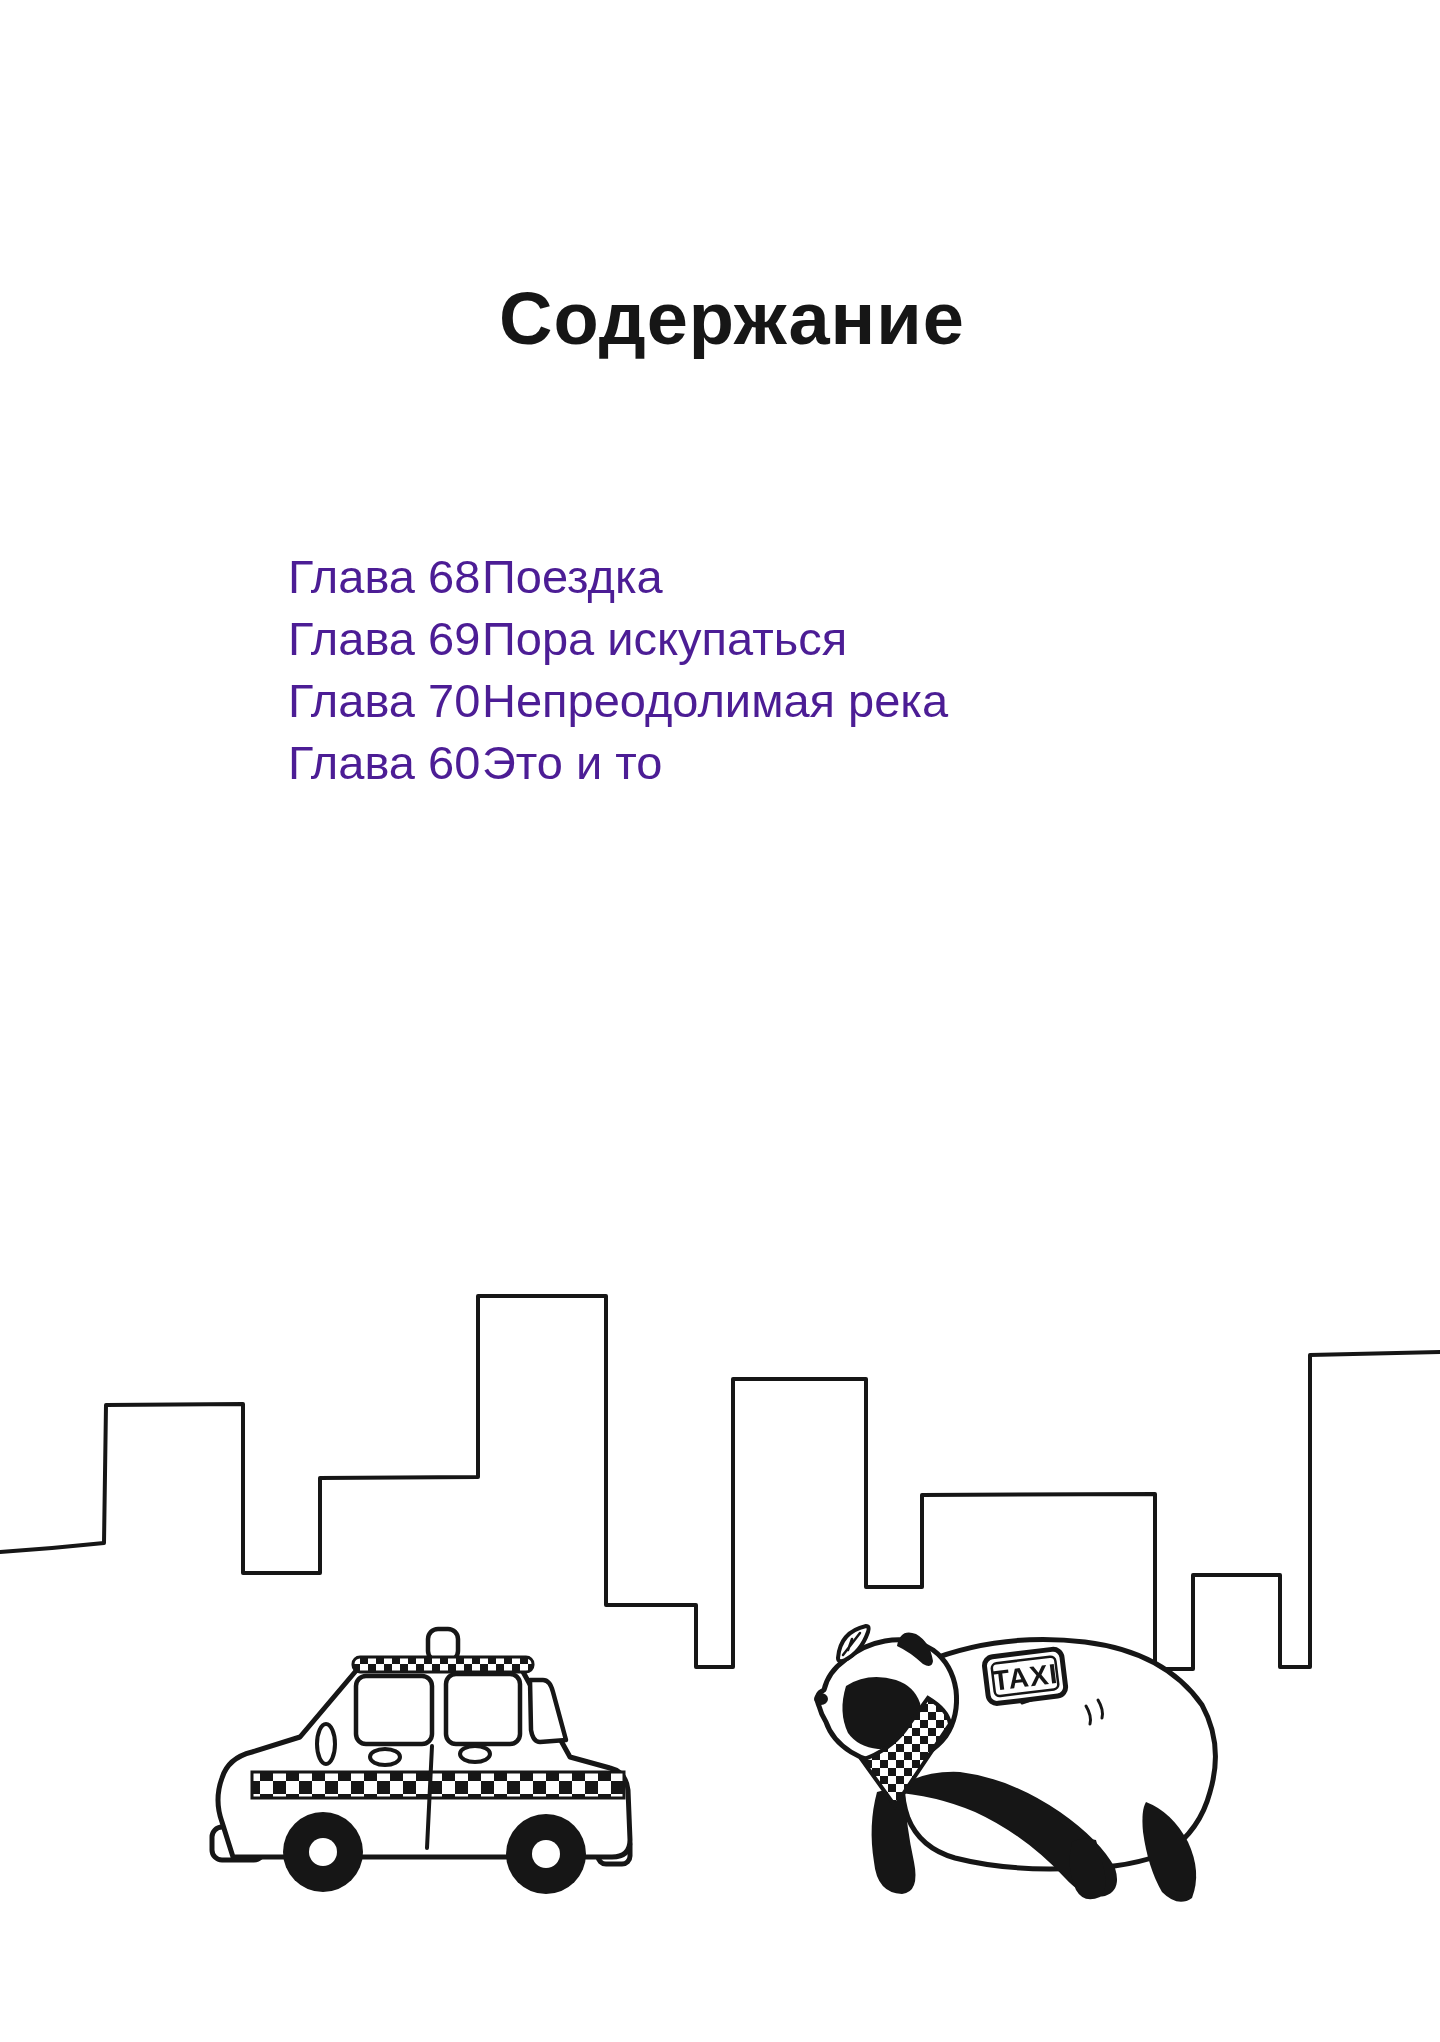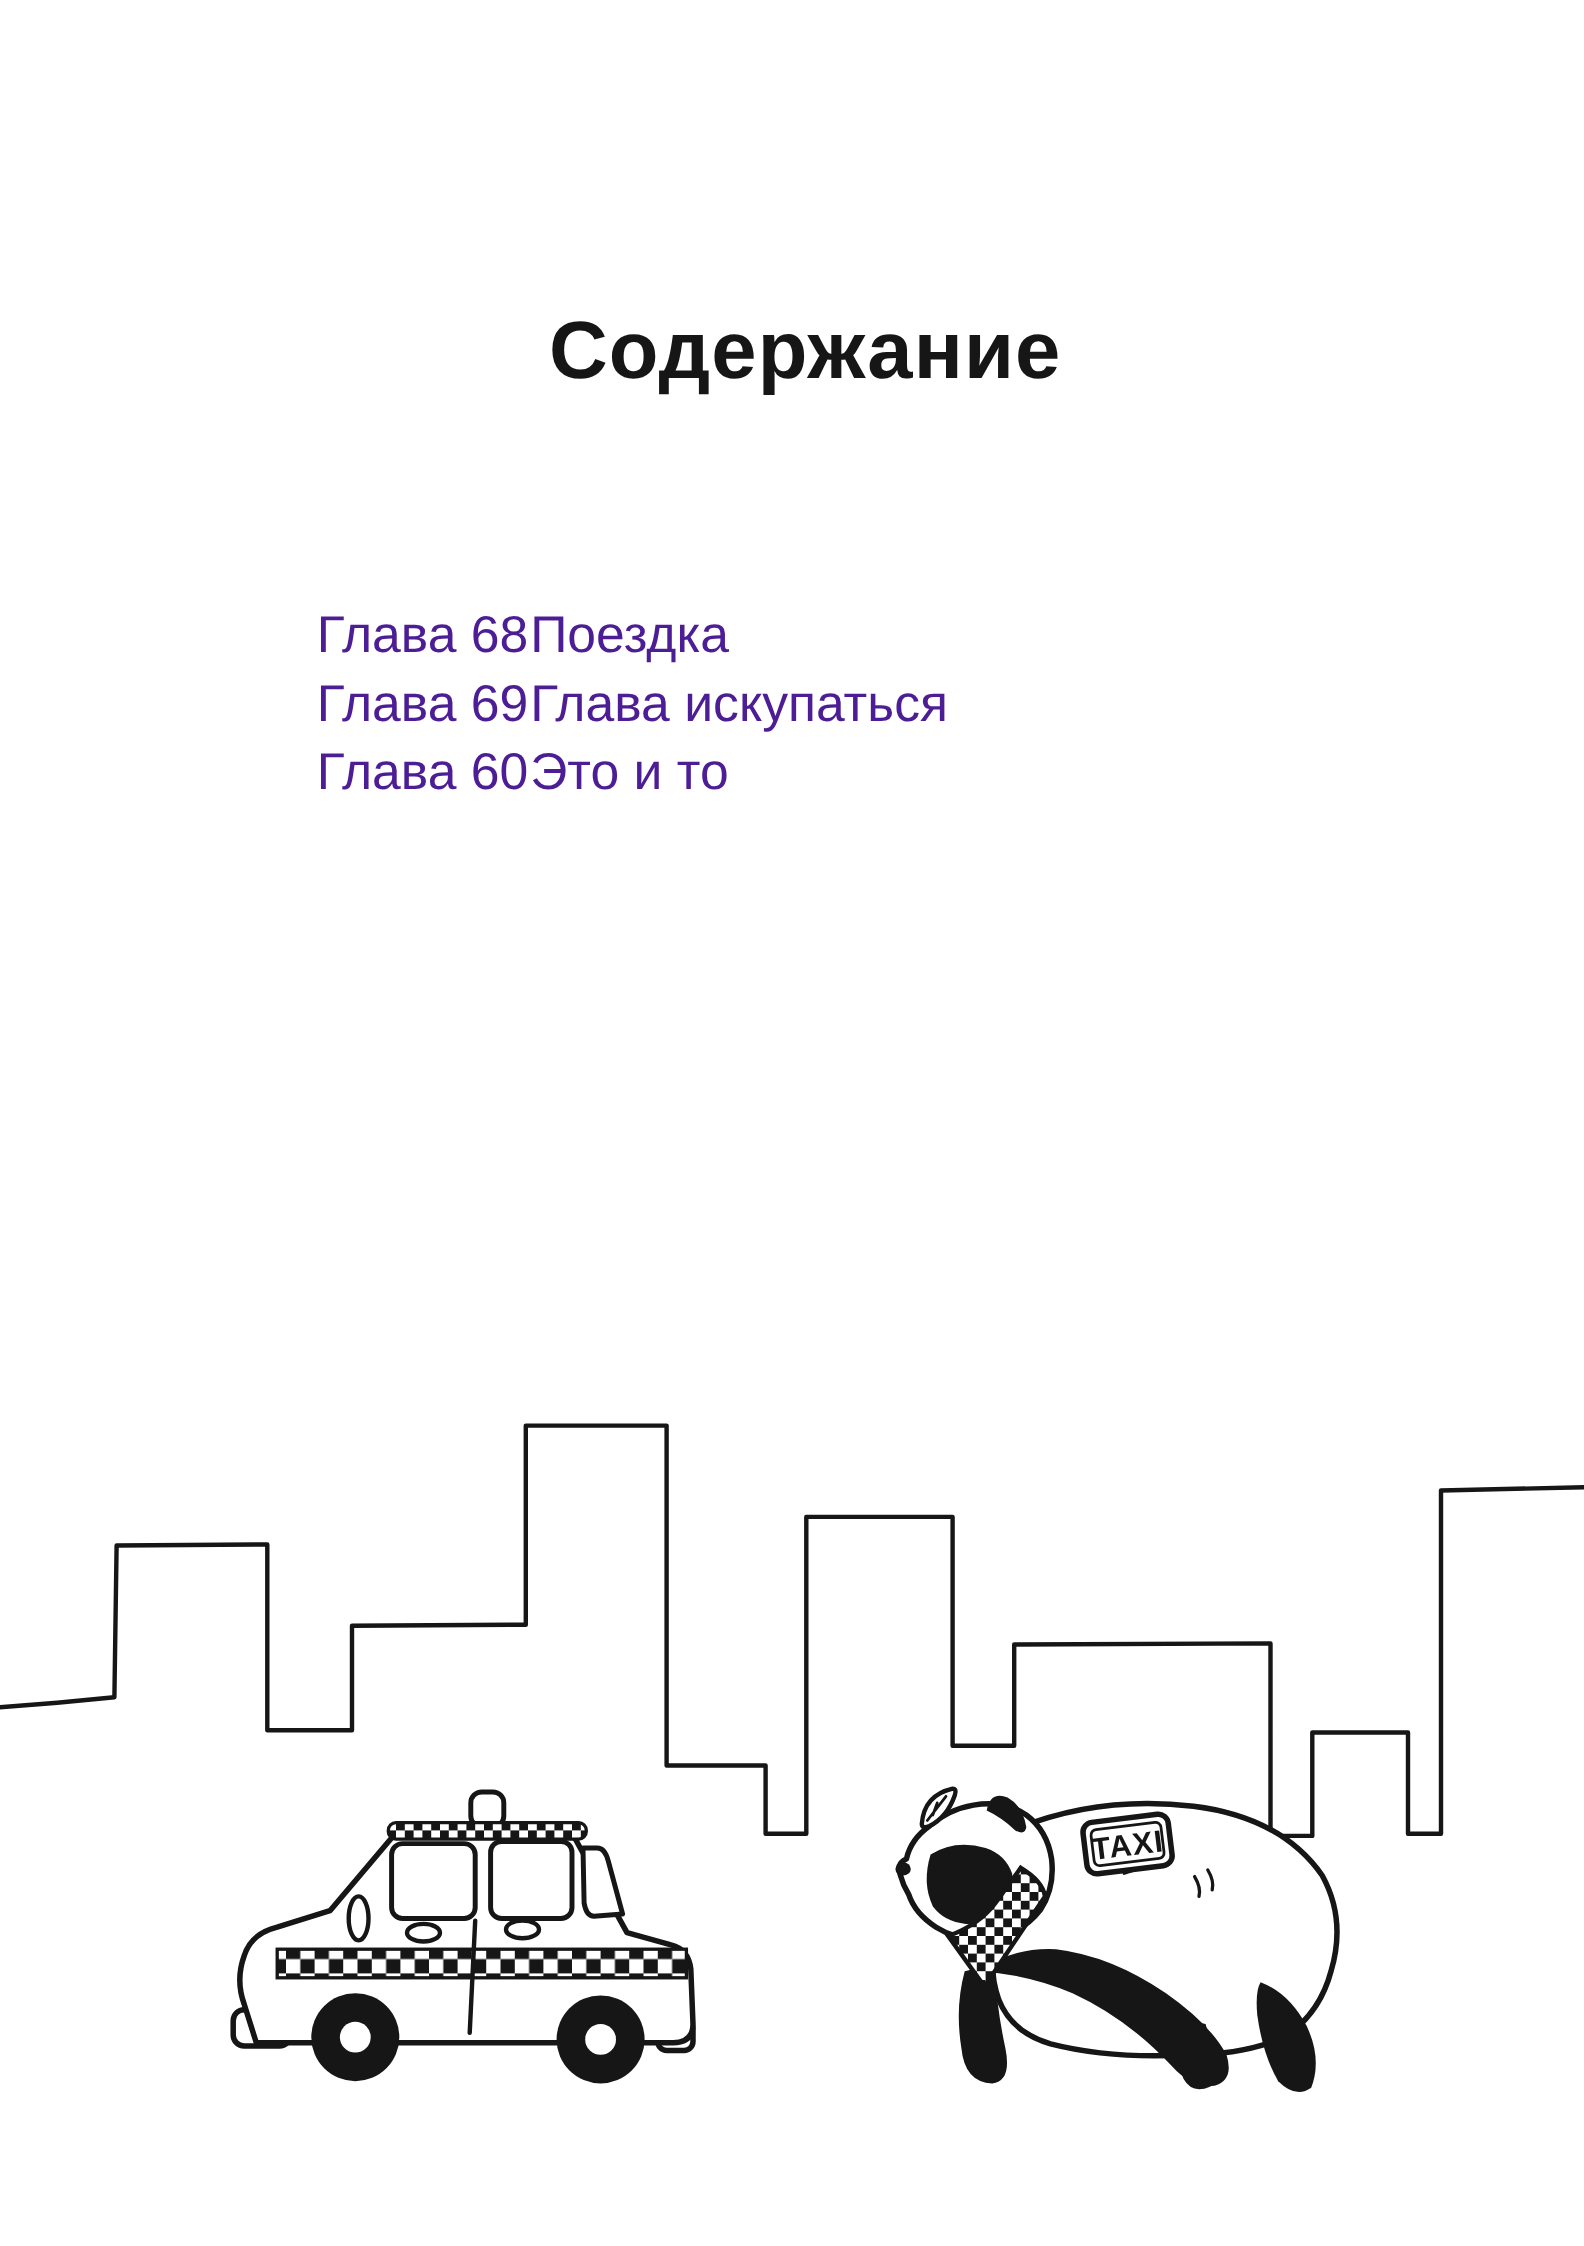--- a/index.html
+++ b/index.html
@@ -53,21 +53,25 @@
 
 <div class="page-title">Содержание</div>
 
 <div class="toc">
   <div class="toc-row">
     <span class="toc-chapter">Глава 68</span>
     <span class="toc-title">Поездка</span>
   </div>
   <div class="toc-row">
     <span class="toc-chapter">Глава 69</span>
-    <span class="toc-title">Глава искупаться</span>
+    <span class="toc-title">Пора искупаться</span>
+  </div>
+  <div class="toc-row">
+    <span class="toc-chapter">Глава 70</span>
+    <span class="toc-title">Непреодолимая река</span>
   </div>
   <div class="toc-row">
   </div>
   <div class="toc-row">
     <span class="toc-chapter">Глава 60</span>
     <span class="toc-title">Это и то</span>
   </div>
 </div>
 
 <svg class="art" viewBox="0 0 1440 2042">

